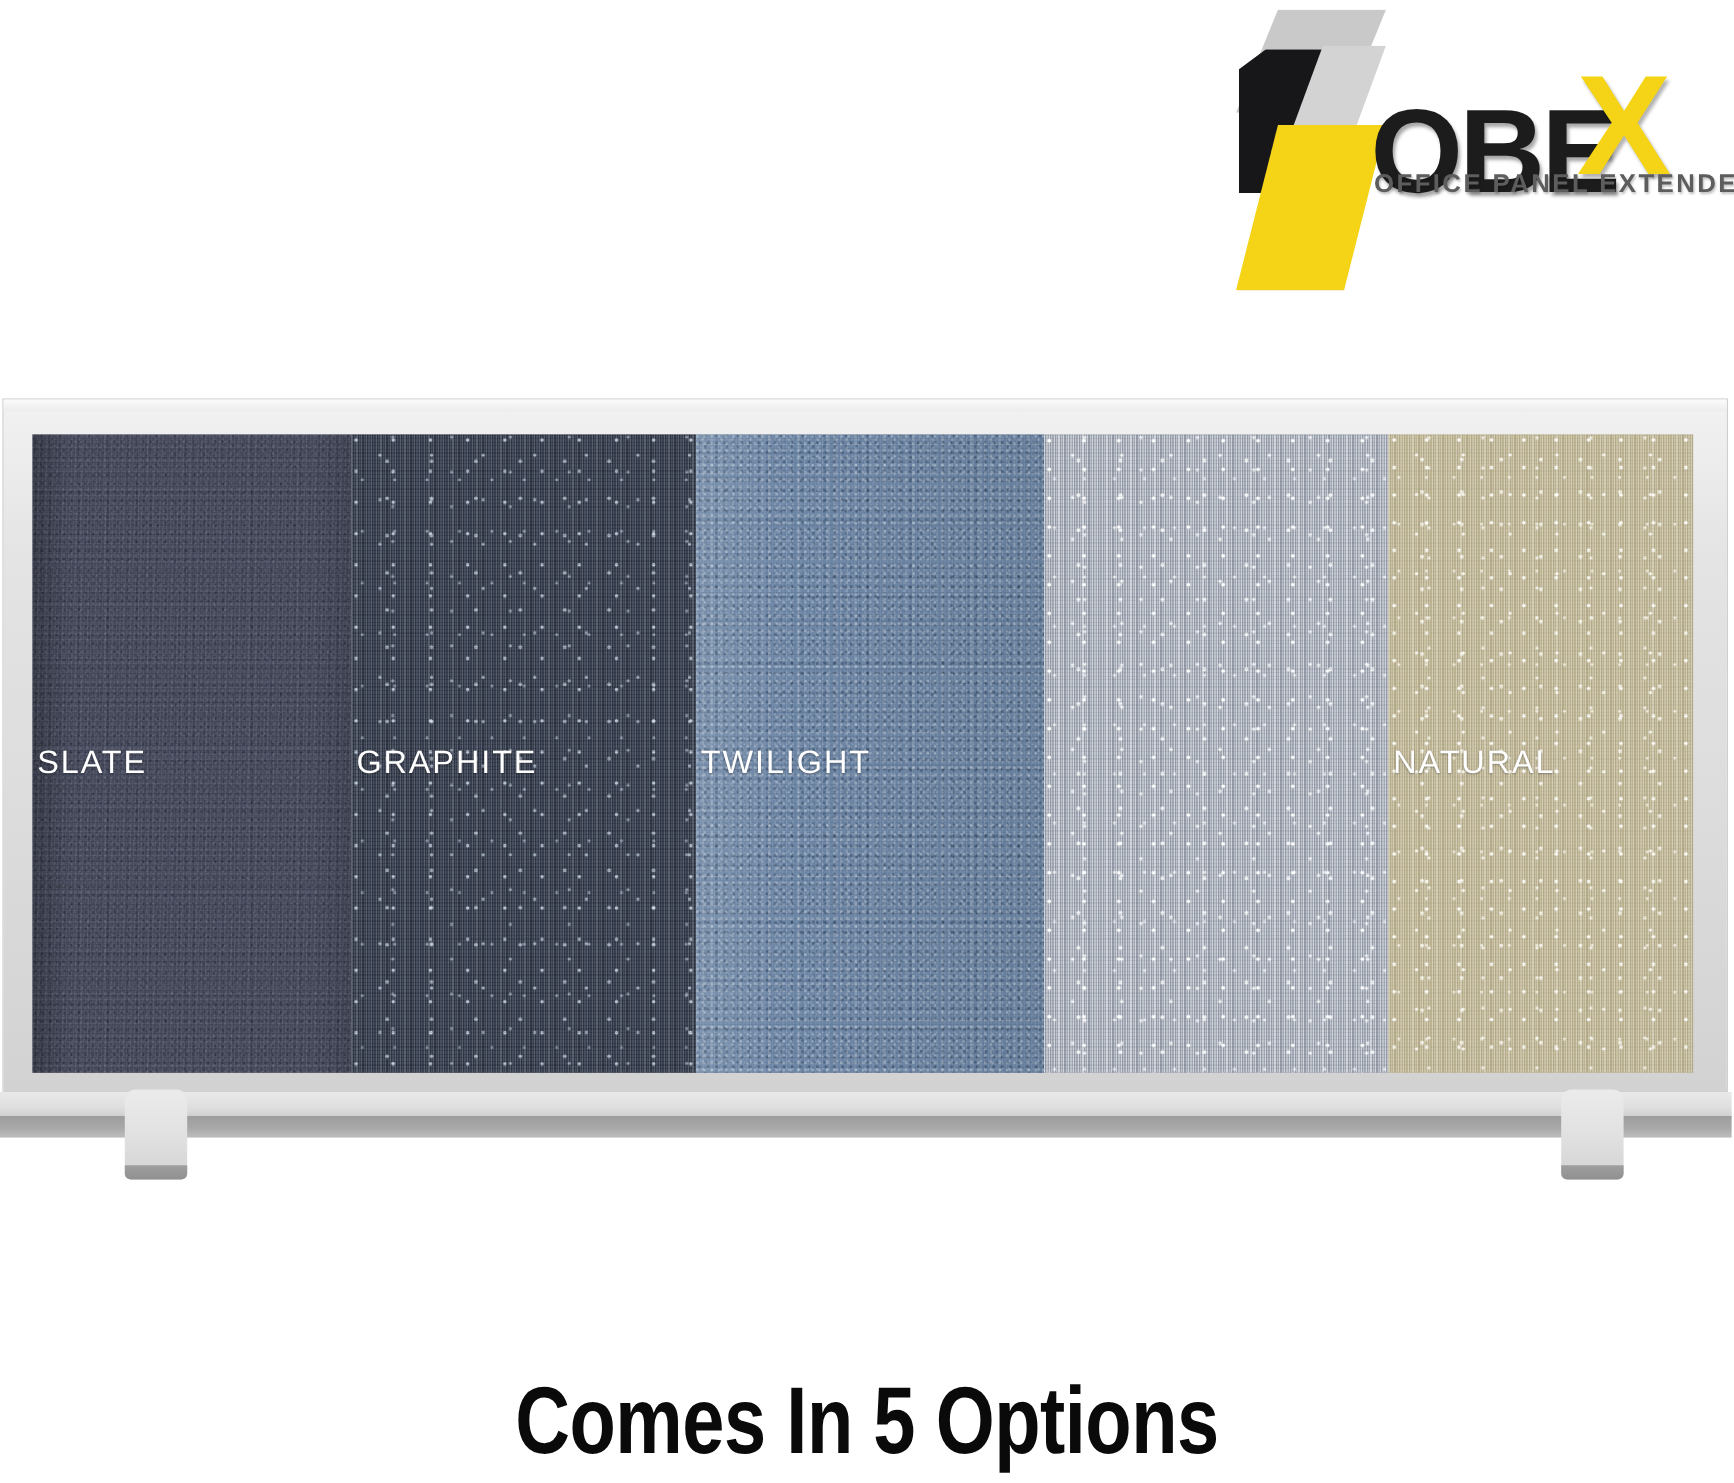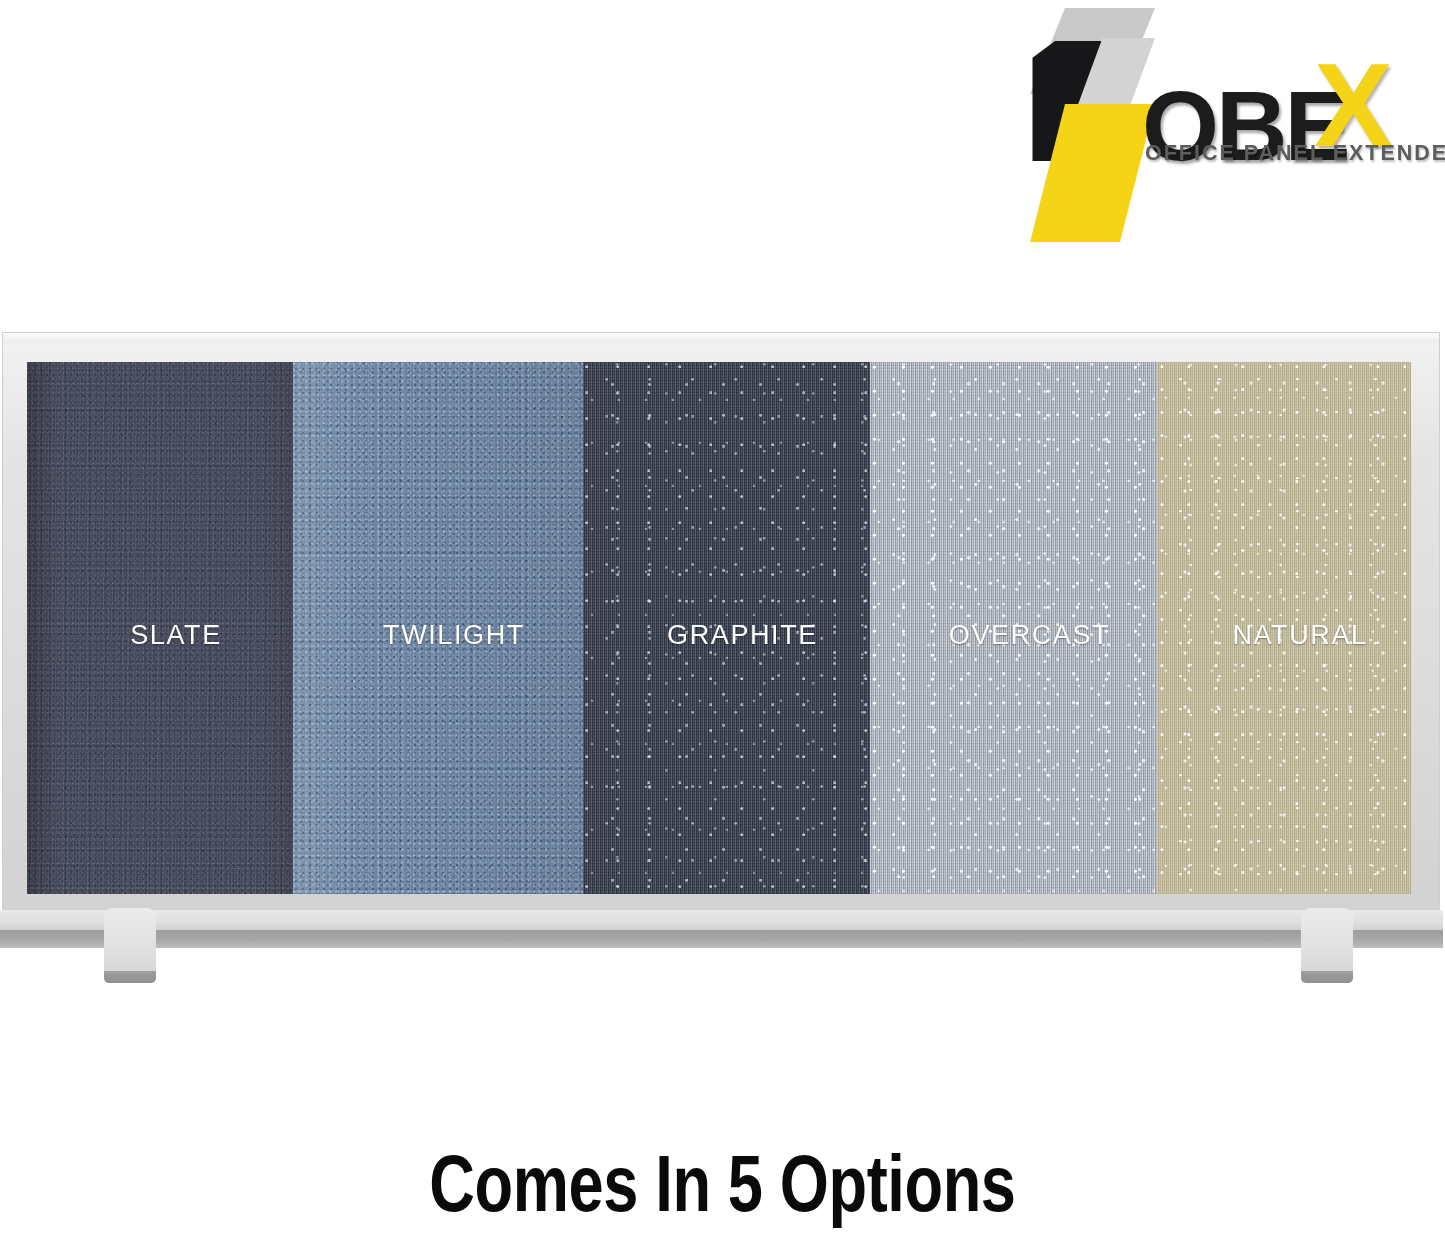--- a/index.html
+++ b/index.html
@@ -144,24 +144,24 @@
     display: flex;
     box-shadow: inset 0 0 0 1px rgba(0,0,0,0.06);
   }
   .fabric-panel {
     position: relative;
     height: 100%;
     overflow: hidden;
   }
   .fabric-panel .fabric-label {
     position: absolute;
-    left: 16px;
+    left: 4px;
     width: 100%;
     top: 258px;
-    text-align: center;
+    text-align: left;
     color: #ffffff;
     font-size: 27px;
     letter-spacing: 1.6px;
     font-family: "Liberation Sans", sans-serif;
     text-shadow: 0 1px 2px rgba(0,0,0,0.35);
     z-index: 5;
   }
   .tex {
     position: absolute;
     inset: 0;
@@ -367,39 +367,38 @@
 
     <div id="fabric-strip">
 
       <div class="fabric-panel fab-slate">
         <div class="tex"></div>
         <div class="tex2"></div>
         <div class="vig"></div>
         <div class="fabric-label">SLATE</div>
       </div>
 
+      <div class="fabric-panel fab-graphite">
+        <div class="tex"></div>
+        <div class="tex2"></div>
+        <div class="tex3"></div>
+        <div class="fabric-label">GRAPHITE</div>
+      </div>
+
       <div class="fabric-panel fab-twilight">
         <div class="tex"></div>
         <div class="tex2"></div>
         <div class="vig"></div>
         <div class="fabric-label">TWILIGHT</div>
       </div>
 
-      <div class="fabric-panel fab-graphite">
-        <div class="tex"></div>
-        <div class="tex2"></div>
-        <div class="tex3"></div>
-        <div class="fabric-label">GRAPHITE</div>
-      </div>
-
       <div class="fabric-panel fab-overcast">
         <div class="tex"></div>
         <div class="tex2"></div>
         <div class="tex3"></div>
-        <div class="fabric-label">OVERCAST</div>
       </div>
 
       <div class="fabric-panel fab-natural">
         <div class="tex"></div>
         <div class="tex2"></div>
         <div class="tex3"></div>
         <div class="fabric-label">NATURAL</div>
       </div>
 
     </div>

